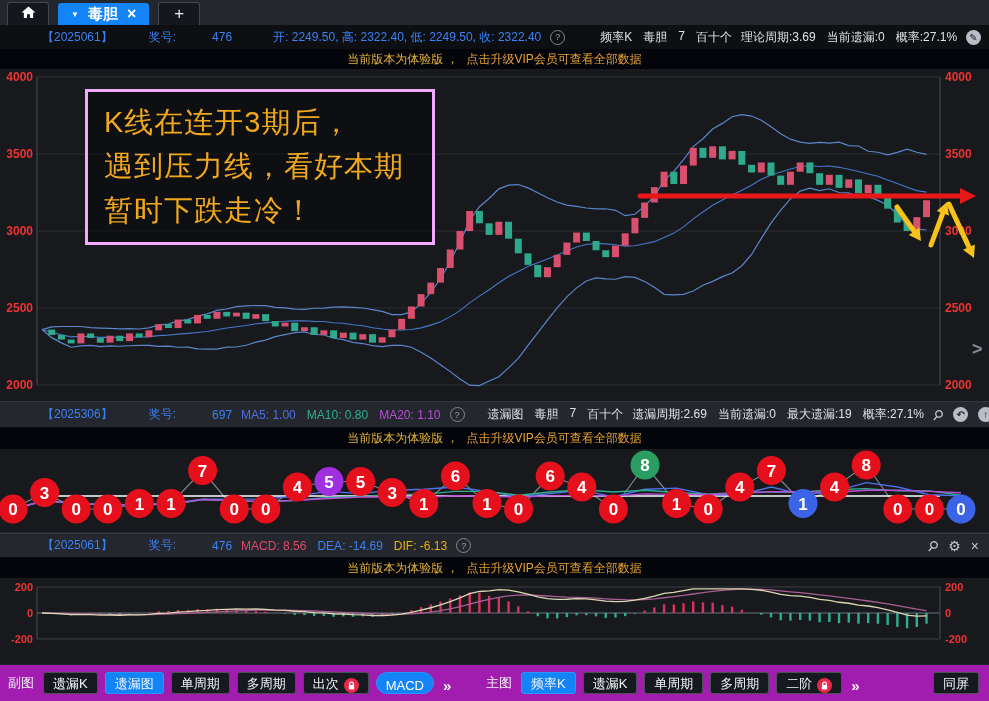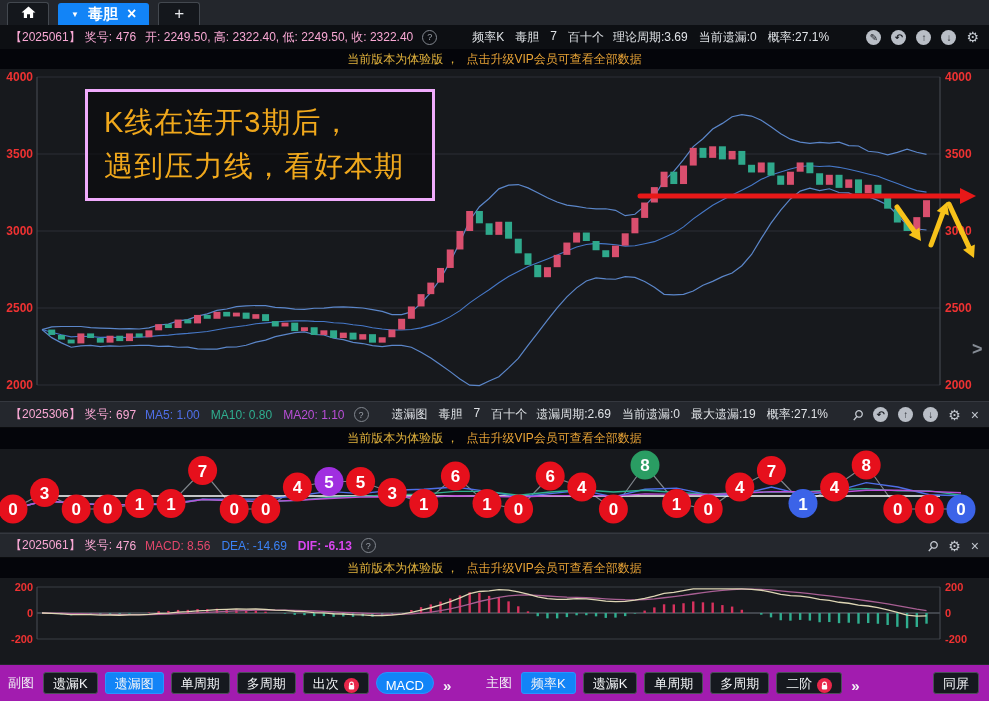--- a/index.html
+++ b/index.html
@@ -10,21 +10,21 @@
   .tab-home{width:40px;height:22px;background:#14171c;border:1px solid #43484f;border-bottom:none;border-radius:3px 3px 0 0;margin-left:7px;display:flex;align-items:center;justify-content:center;cursor:pointer;}
   .tab-active{height:22px;background:#1284f7;border-radius:3px 3px 0 0;margin-left:9px;display:flex;align-items:center;gap:9px;padding:0 13px;color:#fff;font-size:14px;cursor:pointer;}
   .tab-active .dd{font-size:8px;}
   .tab-active .tx{font-size:15px;font-weight:bold;}
   .tab-new{width:40px;height:22px;background:#14171c;border:1px solid #43484f;border-bottom:none;border-radius:3px 3px 0 0;margin-left:9px;display:flex;align-items:center;justify-content:center;color:#e8eaed;font-size:17px;cursor:pointer;}
   
   .hrow{position:absolute;left:0;right:0;display:flex;align-items:center;font-size:12px;gap:9px;padding:0 10px;box-sizing:border-box;white-space:nowrap;}
   #h1{top:25px;height:24px;background:#0d0f13;}
   #h2{top:401px;height:27px;background:#24272d;border-top:1px solid #35383f;border-bottom:1px solid #0a0b0d;box-sizing:border-box;}
   #h3{top:533px;height:25px;background:#24272d;border-top:1px solid #35383f;border-bottom:1px solid #0a0b0d;box-sizing:border-box;}
-  .seg{color:#f9a8d4;}
+  .seg{color:#3b82f6;margin-left:32px;}
   .qicon{display:inline-flex;width:13px;height:13px;border:1px solid #82878f;border-radius:50%;color:#9aa0a8;font-size:9px;align-items:center;justify-content:center;flex:0 0 auto;}
   .words{display:flex;gap:11px;margin-left:26px;}
   .stats{display:flex;gap:11px;}
   .icons{display:flex;gap:10px;margin-left:auto;align-items:center;}
   .icon{cursor:pointer;display:inline-flex;align-items:center;justify-content:center;}
   .icon.circled{width:15px;height:15px;border-radius:50%;background:#b9bec6;color:#1b1e24;font-size:10px;font-weight:bold;}
   .icon.plain{color:#c3c8cf;font-size:14px;}
   .icon.rot{transform:rotate(40deg);}
   
   .notice{position:absolute;left:0;right:0;display:flex;justify-content:center;align-items:center;background:#04050a;font-size:12px;color:#e3b33c;gap:8px;}
@@ -223,20 +223,21 @@
         <line x1="897" y1="138" x2="914.0798016288161" y2="162.19638564082285" stroke="#f7c21a" stroke-width="5" stroke-linecap="round"></line>
         <polygon points="921,172 919.3900927400371,158.4479448564316 908.7695105175951,165.9448264252141" fill="#f7c21a"></polygon>
         <line x1="931" y1="176" x2="942.8151954557429" y2="144.24666221269075" stroke="#f7c21a" stroke-width="5" stroke-linecap="round"></line>
         <polygon points="947,133 936.7232534238688,141.97989308455152 948.9071374876171,146.51343134082998" fill="#f7c21a"></polygon>
         <line x1="949" y1="135" x2="968.9585171826675" y2="178.11039711456192" stroke="#f7c21a" stroke-width="5" stroke-linecap="round"></line>
         <polygon points="974,189 974.8570520789465,175.37959392184018 963.0599822863885,180.84120030728366" fill="#f7c21a"></polygon>
       </svg>
     <div class="anno">
       <div>K线在连开3期后，</div>
       <div>遇到压力线，看好本期</div>
+      <div>暂时下跌走冷！</div>
     </div>
     <span class="expand">&gt;</span>
   </div>
 
   <div class="hrow" id="h2">
     <span class="seg" style="margin-right:-5px;">【2025306】</span>
     <span class="seg" style="margin-right:-5px;">奖号:</span>
     <span class="seg">697</span>
     <span class="stats">
         <span style="color: rgb(79, 111, 232);">MA5: 1.00</span>
@@ -343,21 +344,21 @@
       </svg>
   </div>
 
   <div class="hrow" id="h3">
     <span class="seg" style="margin-right:-5px;">【2025061】</span>
     <span class="seg" style="margin-right:-5px;">奖号:</span>
     <span class="seg">476</span>
     <span class="stats">
         <span style="color: rgb(226, 71, 107);">MACD: 8.56</span>
         <span style="color: #3b82f6;">DEA: -14.69</span>
-        <span style="color: #d946ef; font-weight: bold;">DIF: -6.13</span>
+        <span style="color: #eab308;">DIF: -6.13</span>
       </span>
     <span class="qicon">?</span>
     <span class="icons">
         <span class="icon plain rot">⚲</span>
         <span class="icon plain">⚙</span>
         <span class="icon plain">×</span>
       </span>
   </div>
 
   <div class="notice" id="n3">

